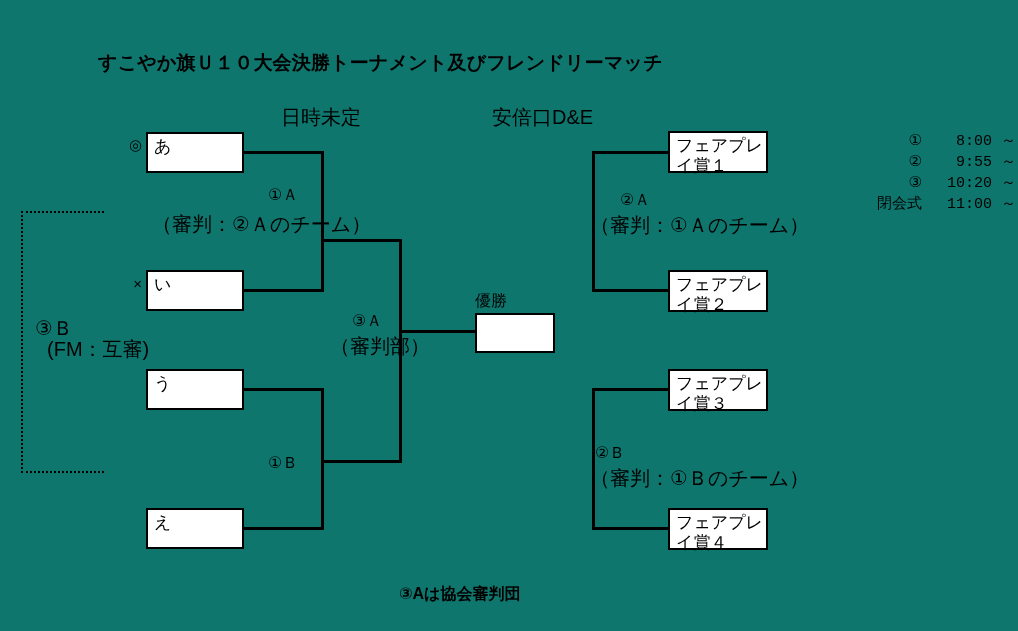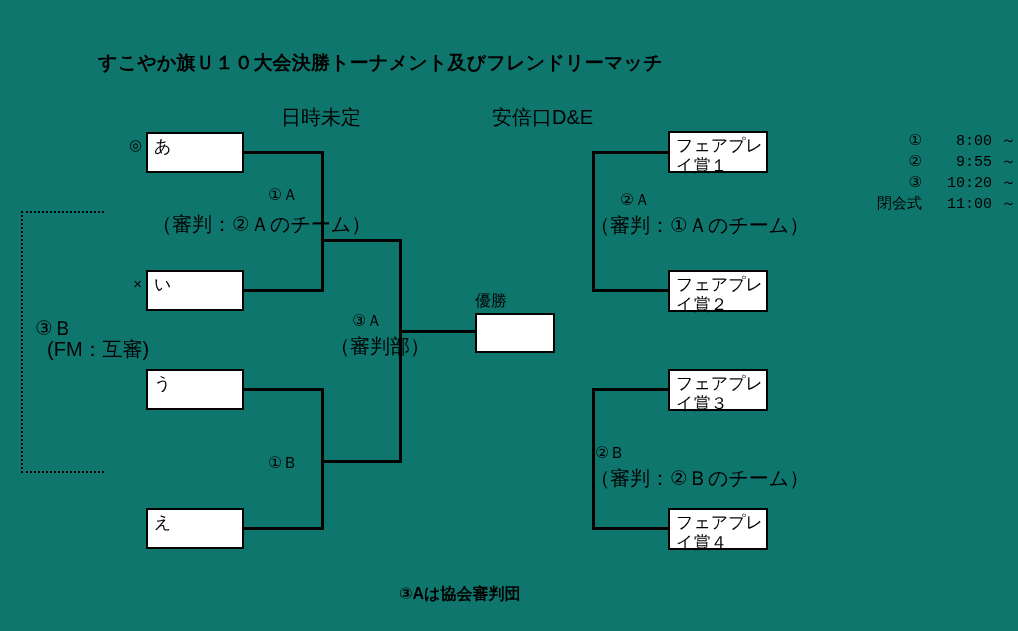--- a/index.html
+++ b/index.html
@@ -197,21 +197,21 @@
   <div class="abs team-box" style="left:668px; top:369px; width:100px; height:42px;">
     <span class="bx-label">フェアプレ
 イ賞３</span>
   </div>
   <div class="abs team-box" style="left:668px; top:508px; width:100px; height:42px;">
     <span class="bx-label">フェアプレ
 イ賞４</span>
   </div>
 
   <div class="abs match-code" style="left:595px; top:443px;">②Ｂ</div>
-  <div class="abs ref-note" style="left:590px; top:465px;">（審判：②Ｂのチーム）</div>
+  <div class="abs ref-note" style="left:590px; top:465px;">（審判：①Ｂのチーム）</div>
 
   <div class="abs sched">
     <div class="sched-row">
       <span class="sched-key">①</span>
       <span class="sched-val">8:00 ～</span>
     </div>
     <div class="sched-row">
       <span class="sched-key">②</span>
       <span class="sched-val">9:55 ～</span>
     </div>

